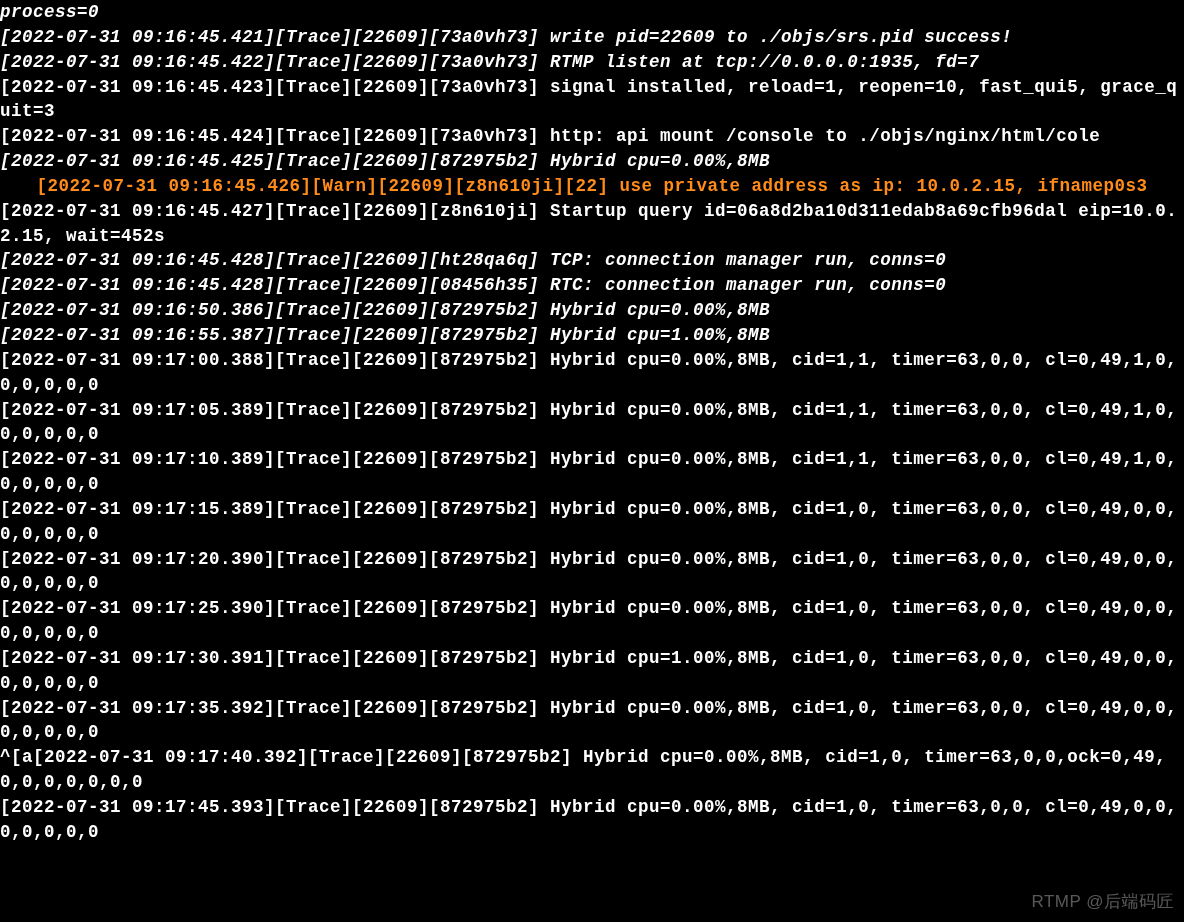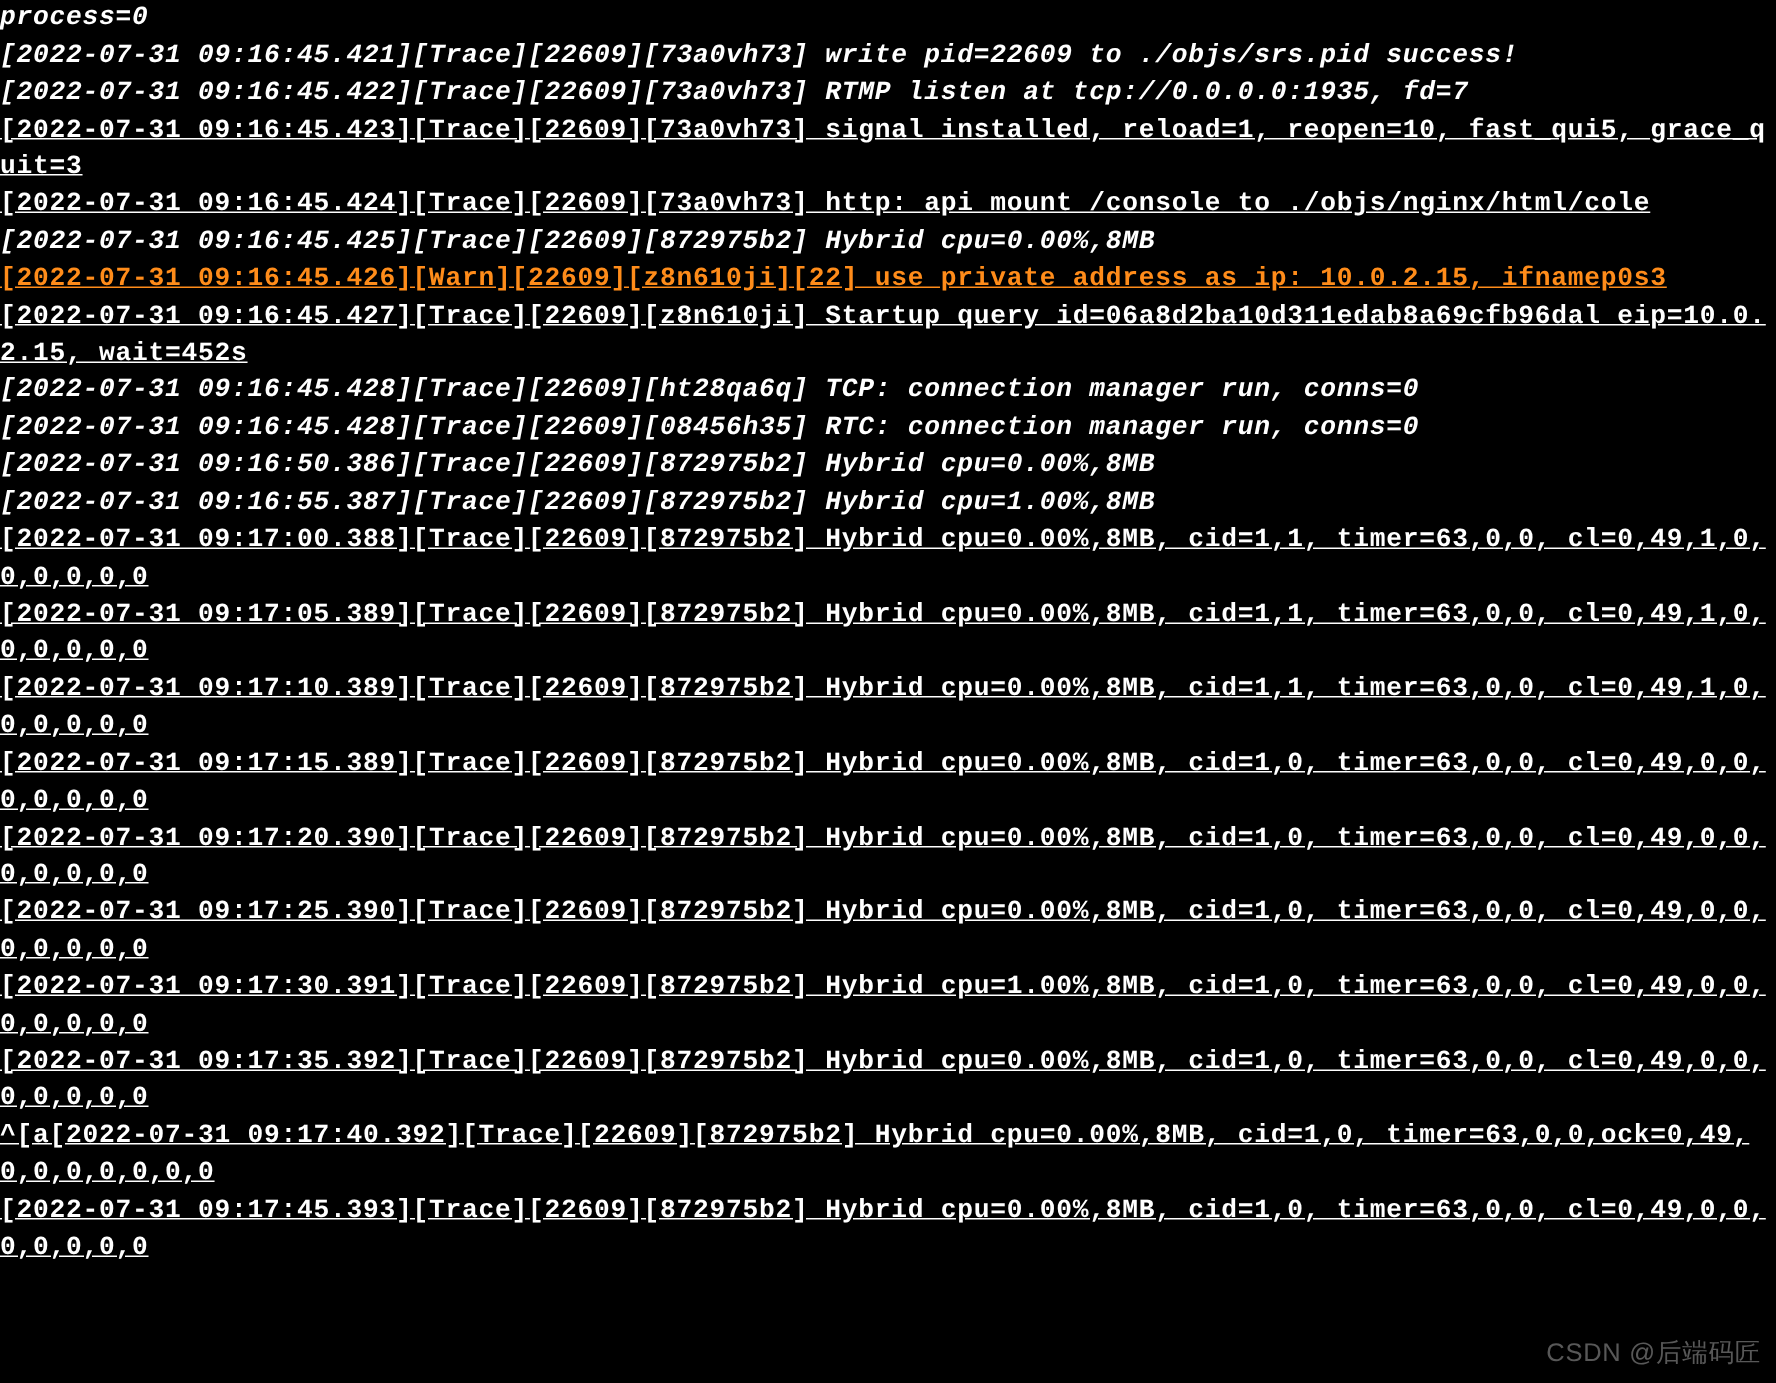--- a/index.html
+++ b/index.html
@@ -29,35 +29,35 @@
     .line {
       display: block;
       white-space: pre;
       overflow: hidden;
       font-style: italic;
     }
     .line-wrap {
       display: block;
       white-space: pre-wrap;
       word-break: break-all;
-      text-decoration: underline;
     }
     .warn {
       color: #ff8c1a;
+      text-align: center;
     }
     .watermark {
       position: absolute;
       bottom: 8px;
       right: 10px;
       color: rgba(160, 160, 160, 0.55);
       font-family: 'Microsoft YaHei', Arial, sans-serif;
       font-size: 17px;
       font-weight: normal;
       letter-spacing: 0.5px;
       pointer-events: none;
     }
   </style>
 </head>
 <body>
 
 <div class="terminal" id="terminal-container"><span class="line">process=0</span><span class="line">[2022-07-31 09:16:45.421][Trace][22609][73a0vh73] write pid=22609 to ./objs/srs.pid success!</span><span class="line">[2022-07-31 09:16:45.422][Trace][22609][73a0vh73] RTMP listen at tcp://0.0.0.0:1935, fd=7</span><span class="line-wrap">[2022-07-31 09:16:45.423][Trace][22609][73a0vh73] signal installed, reload=1, reopen=10, fast_qui5, grace_quit=3</span><span class="line-wrap">[2022-07-31 09:16:45.424][Trace][22609][73a0vh73] http: api mount /console to ./objs/nginx/html/cole</span><span class="line">[2022-07-31 09:16:45.425][Trace][22609][872975b2] Hybrid cpu=0.00%,8MB</span><span class="line-wrap warn">[2022-07-31 09:16:45.426][Warn][22609][z8n610ji][22] use private address as ip: 10.0.2.15, ifnamep0s3</span><span class="line-wrap">[2022-07-31 09:16:45.427][Trace][22609][z8n610ji] Startup query id=06a8d2ba10d311edab8a69cfb96dal eip=10.0.2.15, wait=452s</span><span class="line">[2022-07-31 09:16:45.428][Trace][22609][ht28qa6q] TCP: connection manager run, conns=0</span><span class="line">[2022-07-31 09:16:45.428][Trace][22609][08456h35] RTC: connection manager run, conns=0</span><span class="line">[2022-07-31 09:16:50.386][Trace][22609][872975b2] Hybrid cpu=0.00%,8MB</span><span class="line">[2022-07-31 09:16:55.387][Trace][22609][872975b2] Hybrid cpu=1.00%,8MB</span><span class="line-wrap">[2022-07-31 09:17:00.388][Trace][22609][872975b2] Hybrid cpu=0.00%,8MB, cid=1,1, timer=63,0,0, cl=0,49,1,0,0,0,0,0,0</span><span class="line-wrap">[2022-07-31 09:17:05.389][Trace][22609][872975b2] Hybrid cpu=0.00%,8MB, cid=1,1, timer=63,0,0, cl=0,49,1,0,0,0,0,0,0</span><span class="line-wrap">[2022-07-31 09:17:10.389][Trace][22609][872975b2] Hybrid cpu=0.00%,8MB, cid=1,1, timer=63,0,0, cl=0,49,1,0,0,0,0,0,0</span><span class="line-wrap">[2022-07-31 09:17:15.389][Trace][22609][872975b2] Hybrid cpu=0.00%,8MB, cid=1,0, timer=63,0,0, cl=0,49,0,0,0,0,0,0,0</span><span class="line-wrap">[2022-07-31 09:17:20.390][Trace][22609][872975b2] Hybrid cpu=0.00%,8MB, cid=1,0, timer=63,0,0, cl=0,49,0,0,0,0,0,0,0</span><span class="line-wrap">[2022-07-31 09:17:25.390][Trace][22609][872975b2] Hybrid cpu=0.00%,8MB, cid=1,0, timer=63,0,0, cl=0,49,0,0,0,0,0,0,0</span><span class="line-wrap">[2022-07-31 09:17:30.391][Trace][22609][872975b2] Hybrid cpu=1.00%,8MB, cid=1,0, timer=63,0,0, cl=0,49,0,0,0,0,0,0,0</span><span class="line-wrap">[2022-07-31 09:17:35.392][Trace][22609][872975b2] Hybrid cpu=0.00%,8MB, cid=1,0, timer=63,0,0, cl=0,49,0,0,0,0,0,0,0</span><span class="line-wrap">^[a[2022-07-31 09:17:40.392][Trace][22609][872975b2] Hybrid cpu=0.00%,8MB, cid=1,0, timer=63,0,0,ock=0,49,0,0,0,0,0,0,0</span><span class="line-wrap">[2022-07-31 09:17:45.393][Trace][22609][872975b2] Hybrid cpu=0.00%,8MB, cid=1,0, timer=63,0,0, cl=0,49,0,0,0,0,0,0,0</span></div>
 
-<div class="watermark">CSDN @后端码匠</div>
+<div class="watermark">RTMP @后端码匠</div>
 
 </body></html>

